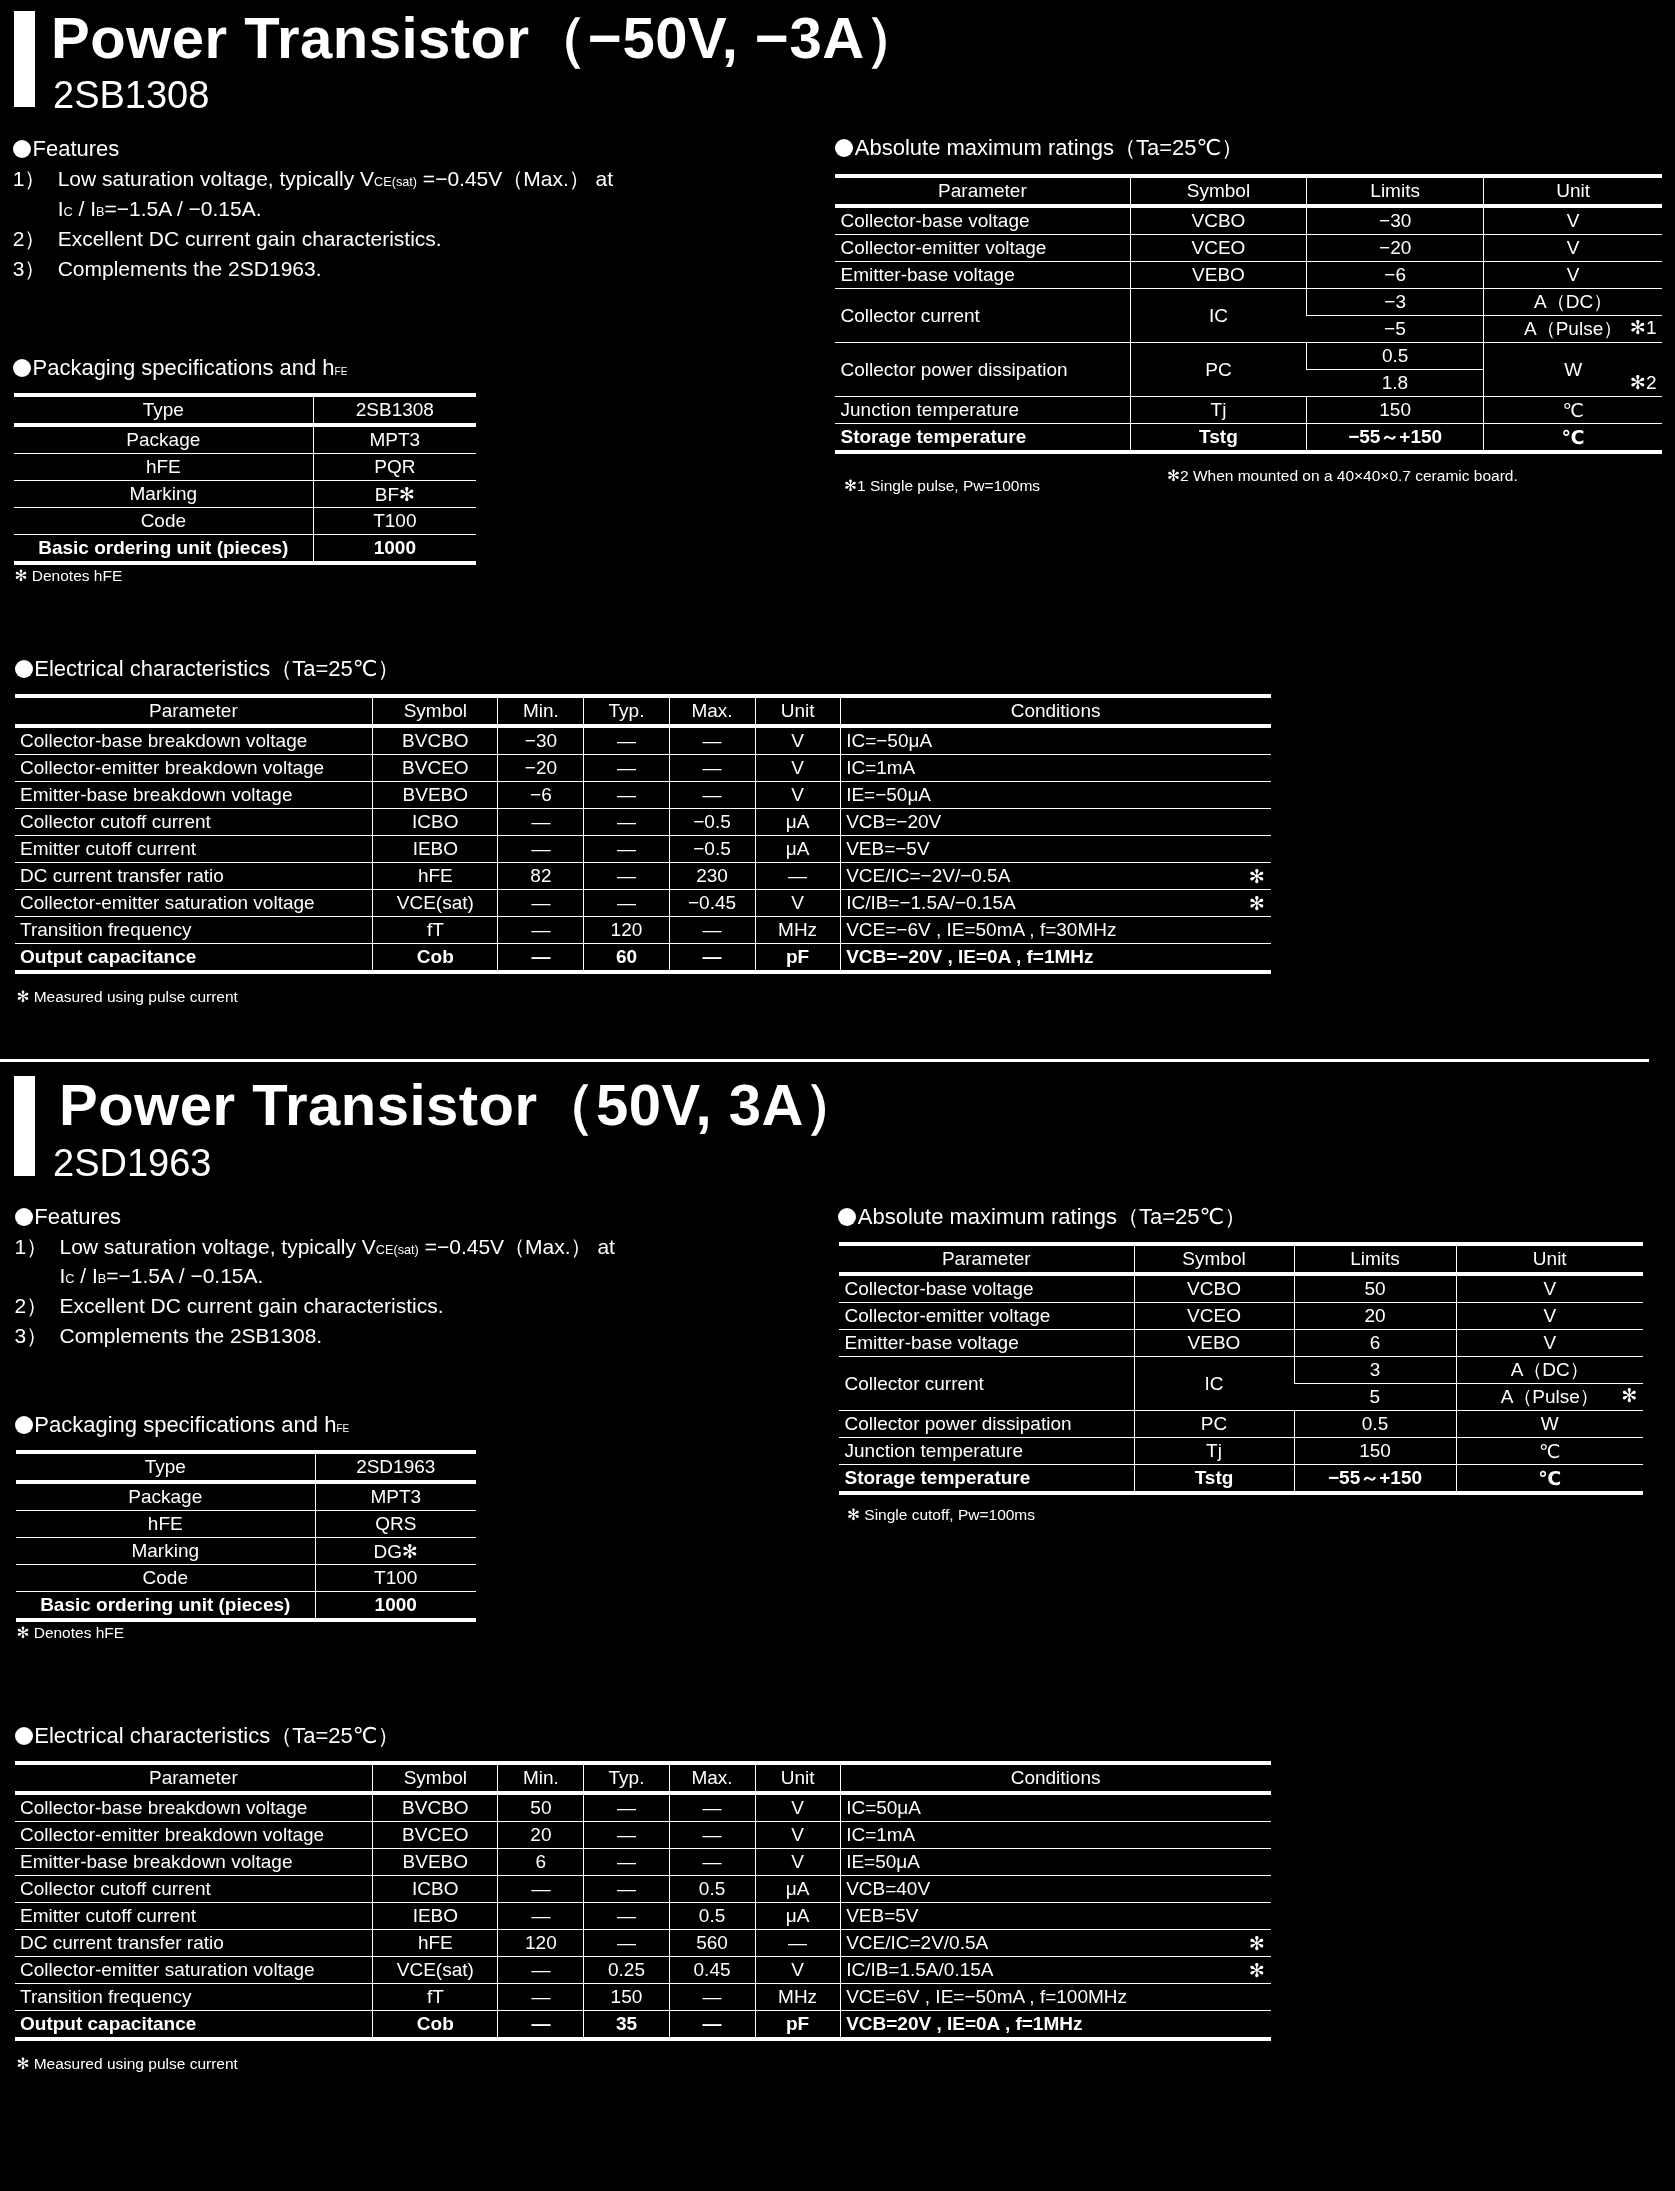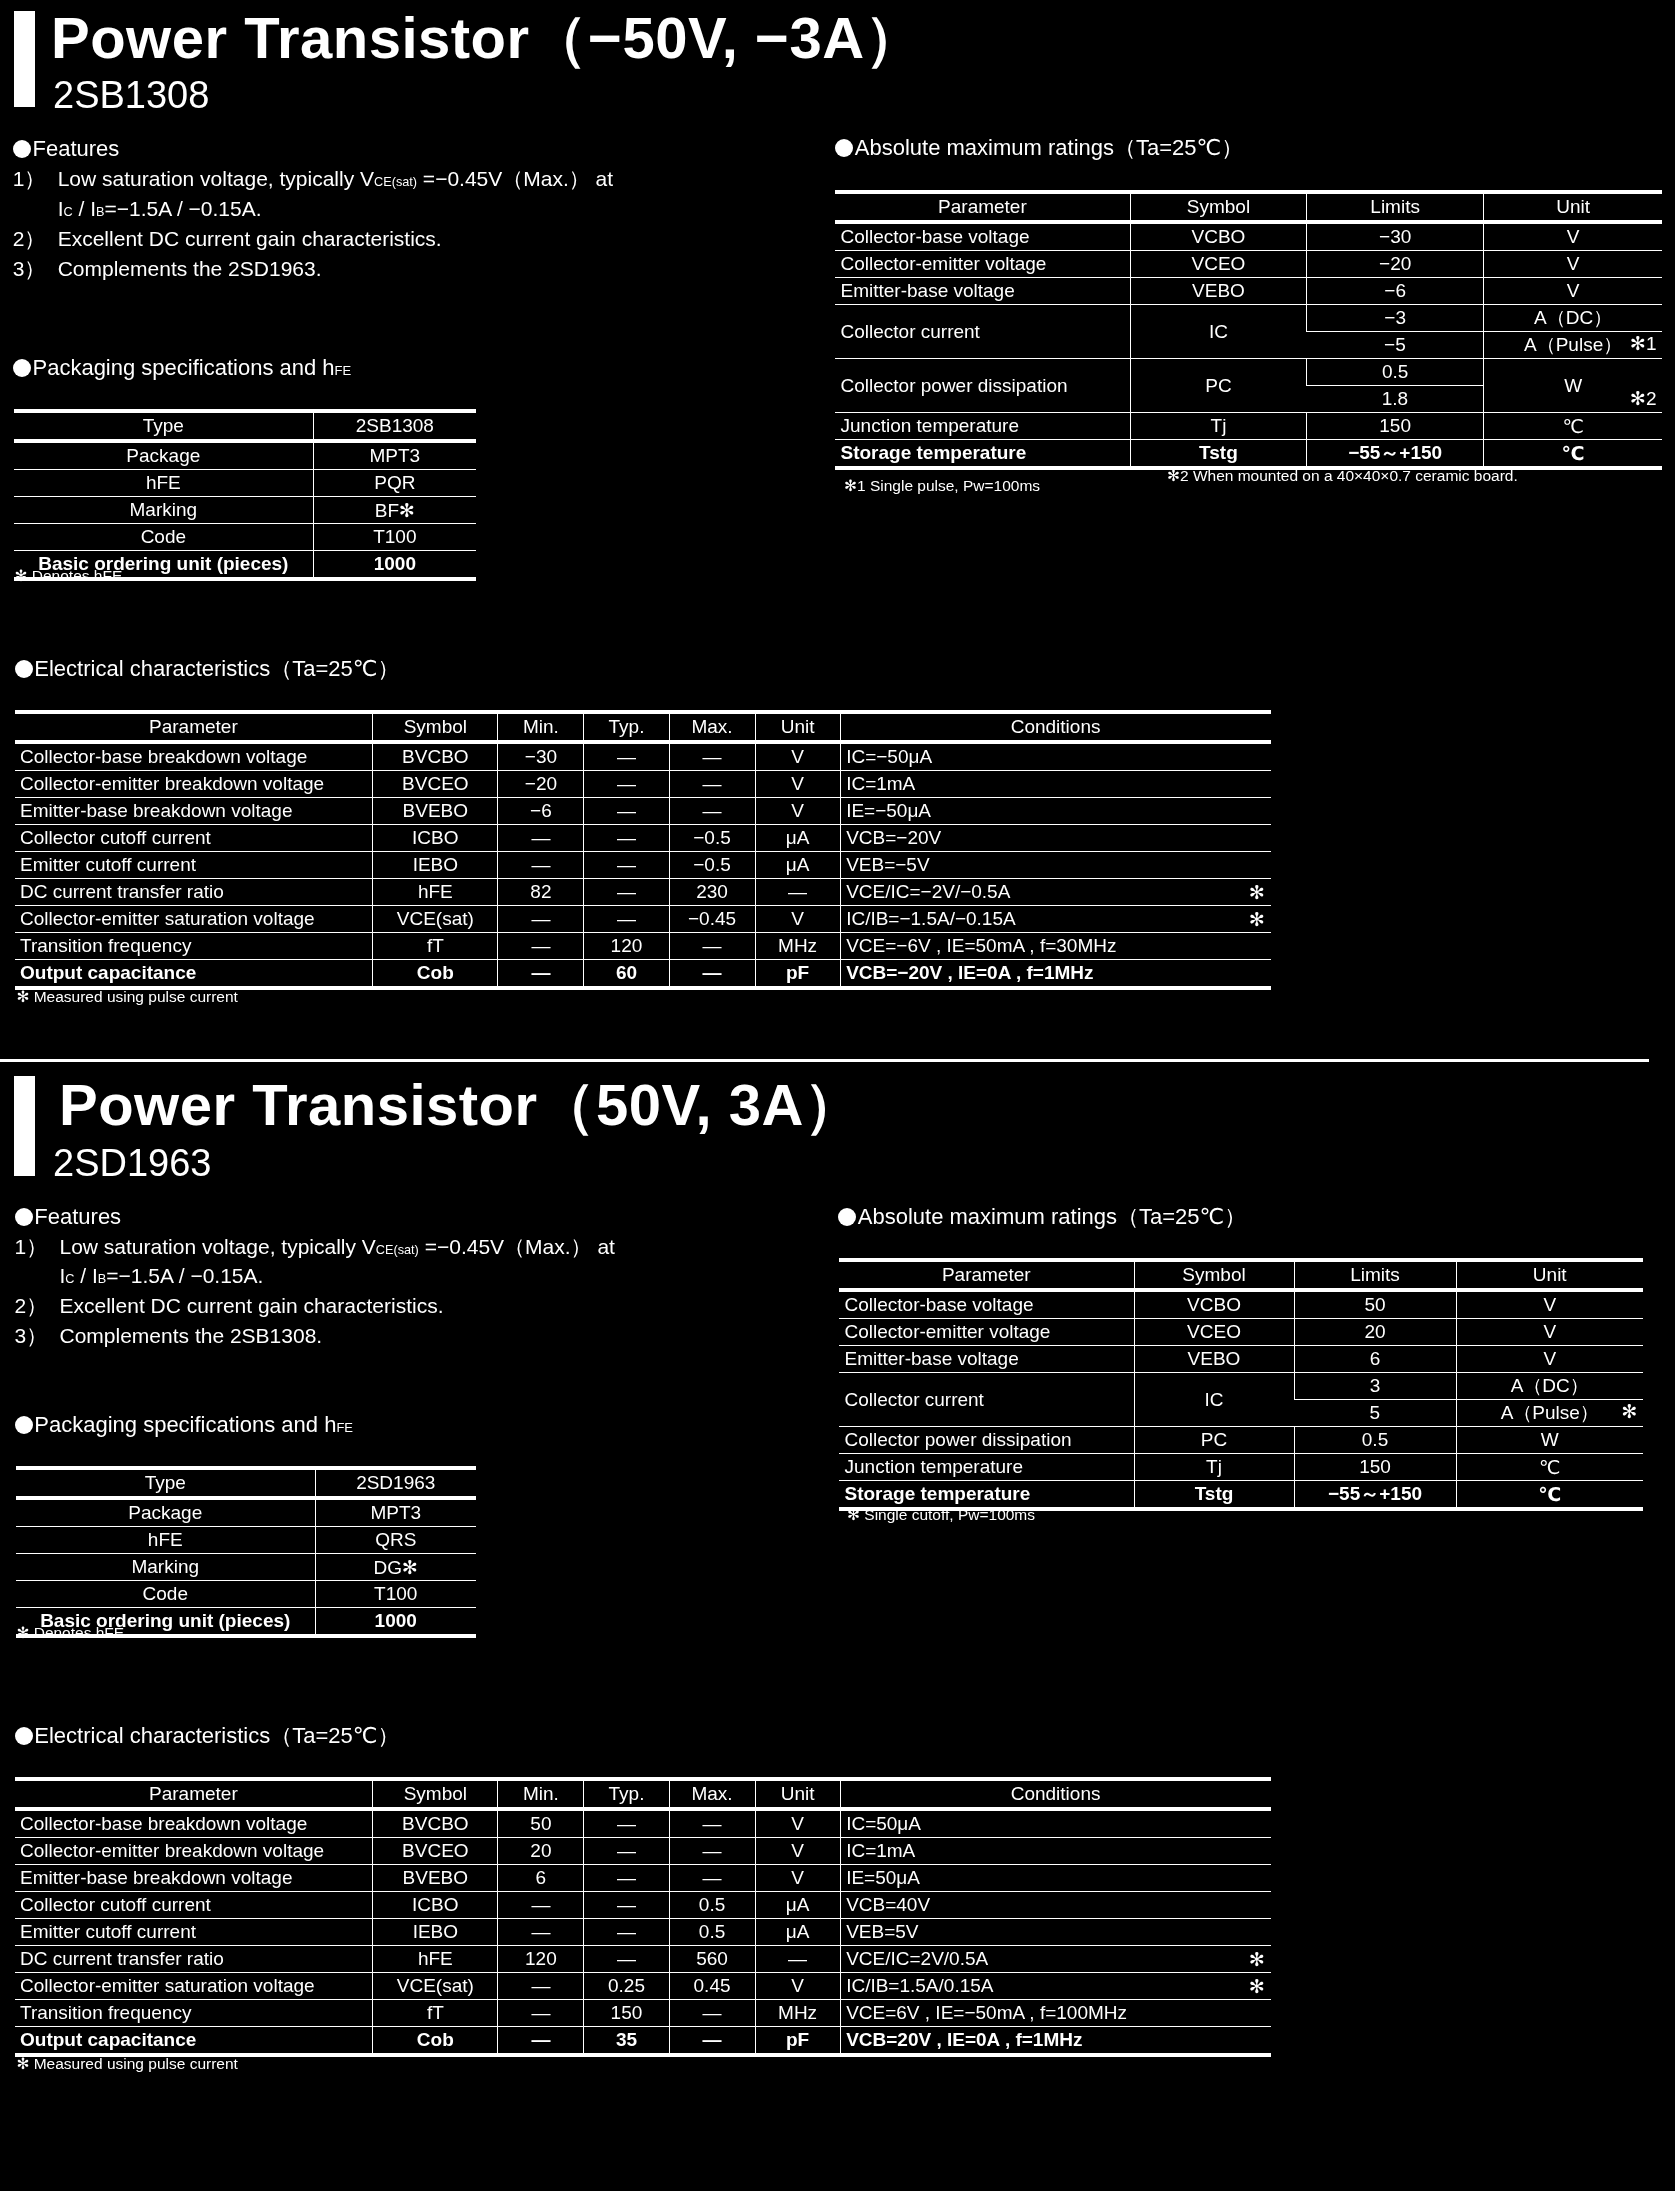--- a/index.html
+++ b/index.html
@@ -3,27 +3,27 @@
 <meta charset="utf-8">
 <style>
   html, body { margin:0; padding:0; background:#000; }
   body { width:1676px; height:2192px; position:relative; overflow:hidden; color:#fff;
          font-family:"Liberation Sans", "DejaVu Sans", sans-serif; }
   .bar { position:absolute; background:#fff; width:21px; }
   .title { position:absolute; font-weight:bold; font-size:58px; line-height:58px; white-space:nowrap; letter-spacing:0.5px; }
   .subtitle { position:absolute; font-size:38px; line-height:38px; white-space:nowrap; }
   .heading { position:absolute; font-weight:normal; font-size:22px; line-height:25.5px; white-space:nowrap; }
   .heading .dot { display:inline-block; width:18px; height:18px; border-radius:50%; background:#fff; vertical-align:-1.8px; margin-right:1.8px; }
-  .heading .sub { font-size:13px; }
+  .heading .sub { font-size:10px; }
   .feat { position:absolute; font-size:21px; line-height:27px; white-space:nowrap; }
   .feat .num { display:inline-block; width:45px; }
   .sub-s { font-size:12.7px; }
   .note { position:absolute; font-size:15.5px; white-space:nowrap; }
 
-  table.dt { position:absolute; border-collapse:collapse; font-size:19px;margin-top:16px; }
+  table.dt { position:absolute; border-collapse:collapse; font-size:19px; }
   table.dt th { font-weight:normal; height:26px; padding:0; text-align:center; border-top:4.5px solid #fff; border-bottom:4.5px solid #fff; }
   table.dt td { height:26px; padding:0 5.5px; text-align:center; border-bottom:1.8px solid #fff; white-space:nowrap; }
   table.dt tr:last-child td { border-bottom:4.5px solid #fff;font-weight:bold; }
   table.dt th + th, table.dt td + td { border-left:1.8px solid #fff; }
   table.dt td.l { text-align:left; }
   table.dt td.cond { text-align:left; position:relative; }
   table.dt td .star { position:absolute; right:5.5px; }
   table.dt td .u-star { position:absolute; right:5.5px; }
   table.dt td.rel { position:relative; }
   .sep { position:absolute; left:0; width:1649px; height:2.7px; background:#fff; }

